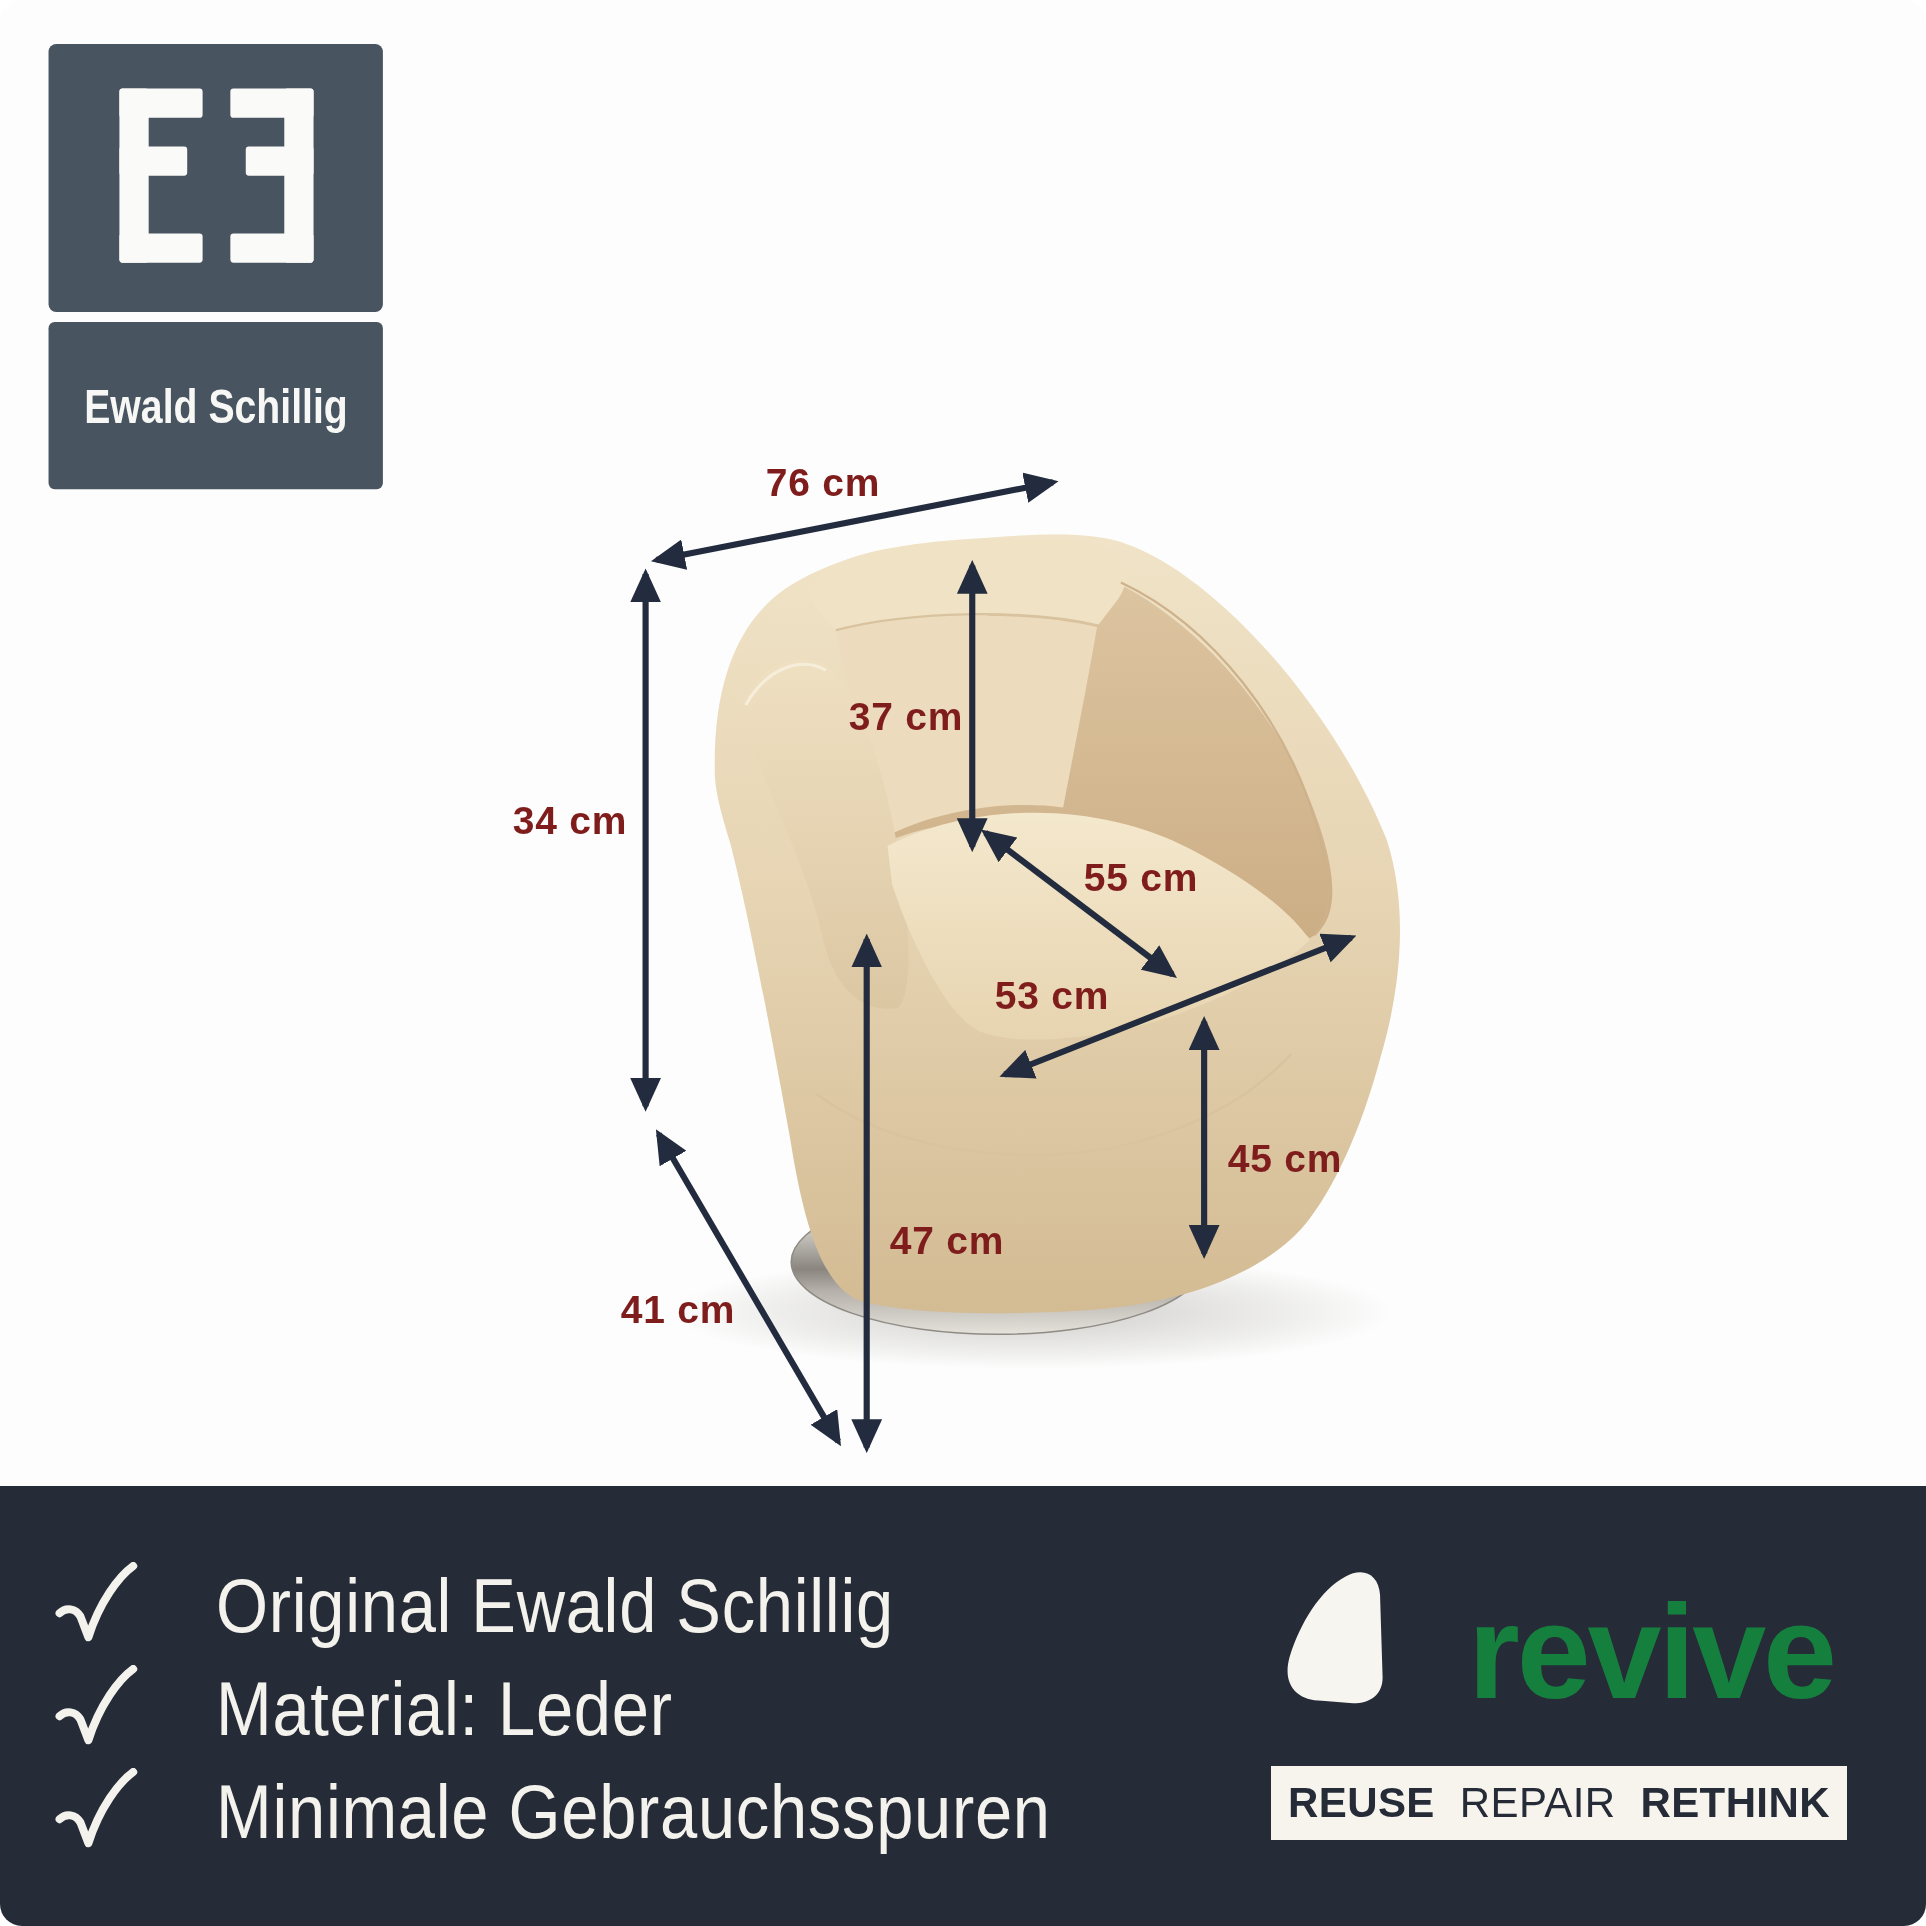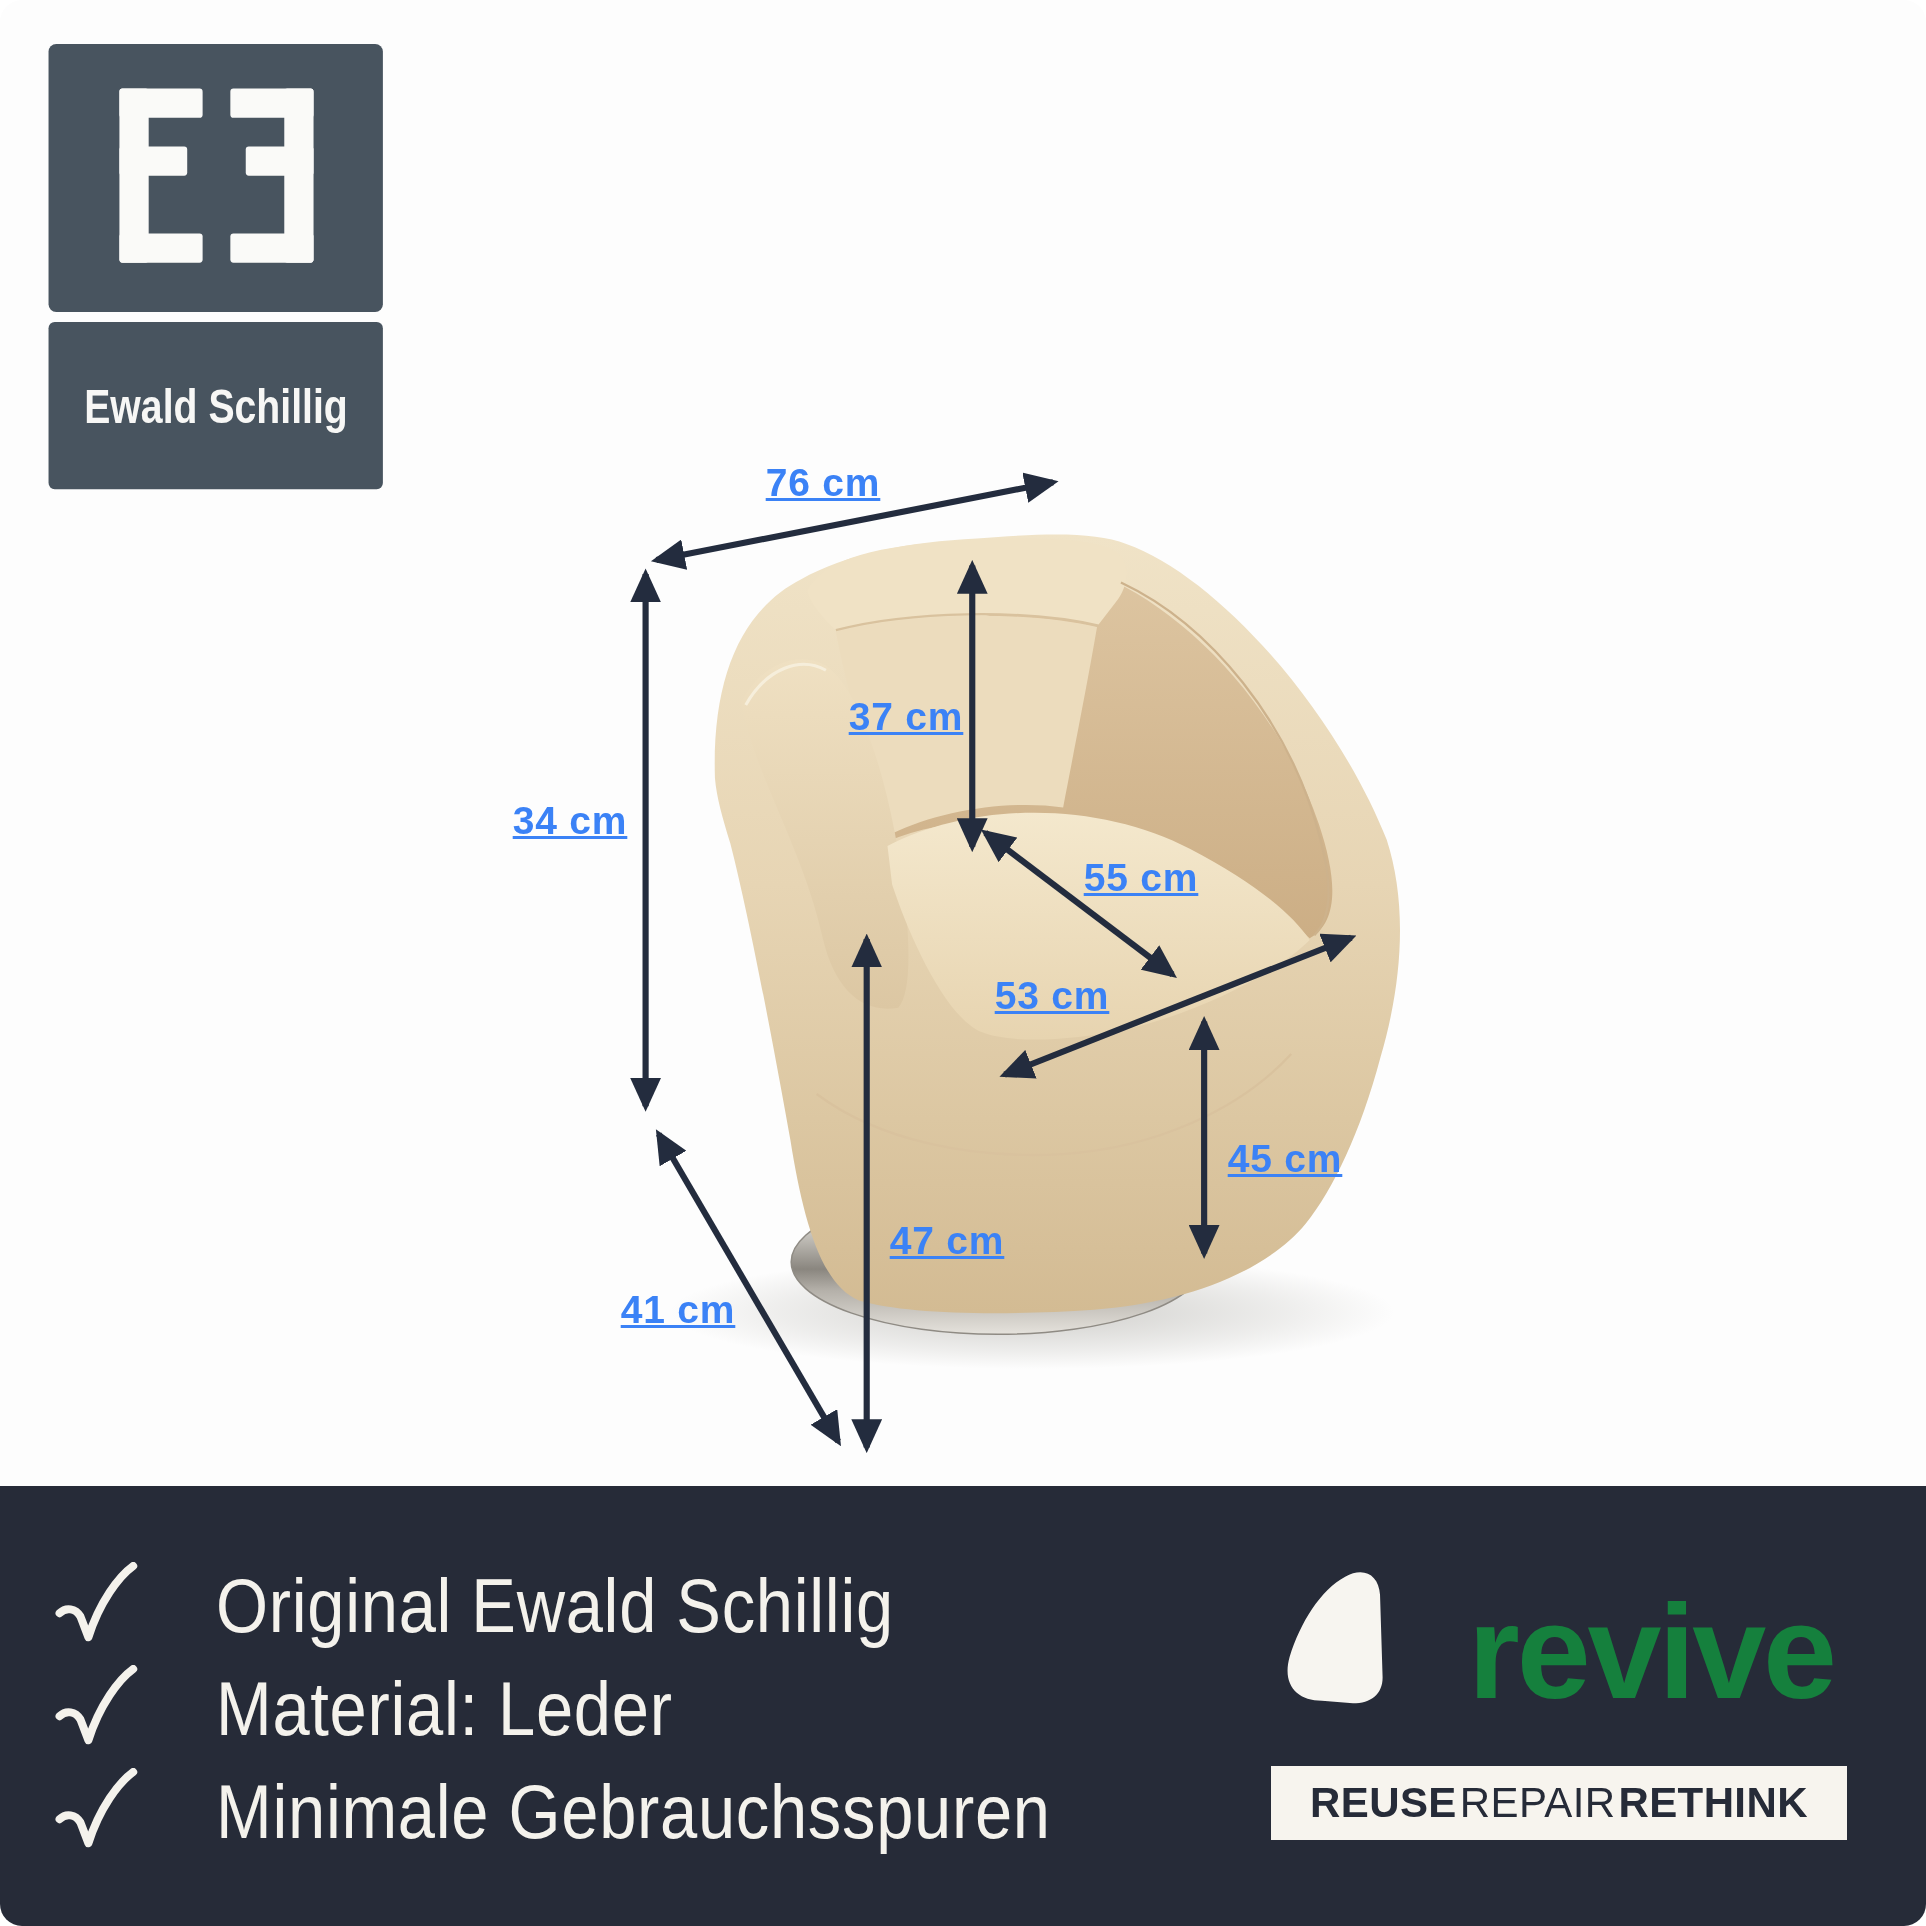--- a/index.html
+++ b/index.html
@@ -10,34 +10,34 @@
   .art{position:absolute;left:0;top:0;width:1926px;height:1926px;}
 
   
   .brand-name{position:absolute;left:49px;top:322px;width:334px;height:167px;
       display:flex;align-items:center;justify-content:center;
       color:#f7f7f5;font-size:49px;font-weight:700;white-space:nowrap;
       transform:scaleX(.80);transform-origin:center;}
 
   
   .dim{position:absolute;transform:translate(-50%,-50%);
-      color:#3b82f6;font-weight:700;font-size:39px;letter-spacing:0.8px;white-space:nowrap;text-decoration:underline;}
+      color:#7f1d1d;font-weight:700;font-size:39px;letter-spacing:0.8px;white-space:nowrap;}
 
   
   .panel{position:absolute;left:0;top:1486px;width:1926px;height:441px;background:#262b38;}
   .feature{position:absolute;left:40px;height:96px;display:flex;}
   .feature .check{width:108px;height:96px;flex:0 0 108px;}
   .feature .txt{margin-left:68px;color:#f4f2ec;font-size:76px;font-weight:400;
       letter-spacing:0.8px;white-space:nowrap;transform:scaleX(.88);transform-origin:left center;}
 
   .revive-icon{position:absolute;left:1274px;top:1569px;width:163px;height:142px;}
   .revive-word{position:absolute;left:1468px;top:1586px;height:131px;
       color:#15803d;font-size:133px;font-weight:700;letter-spacing:-3.1px;line-height:1;}
   .tagbar{position:absolute;left:1271px;top:1766px;width:576px;height:74px;background:#f7f4ee;
-      display:flex;align-items:center;justify-content:center;gap:3px;}
+      display:flex;align-items:center;justify-content:center;gap:25px;}
   .tagbar span{color:#262b38;font-size:42px;letter-spacing:0.4px;white-space:nowrap;}
   .tag-bold{font-weight:800;}
   .tag-light{font-weight:400;}
 </style>
 </head>
 <body>
 
 <div class="canvas">
 
   <svg class="art" viewBox="0 0 2500 2500">

